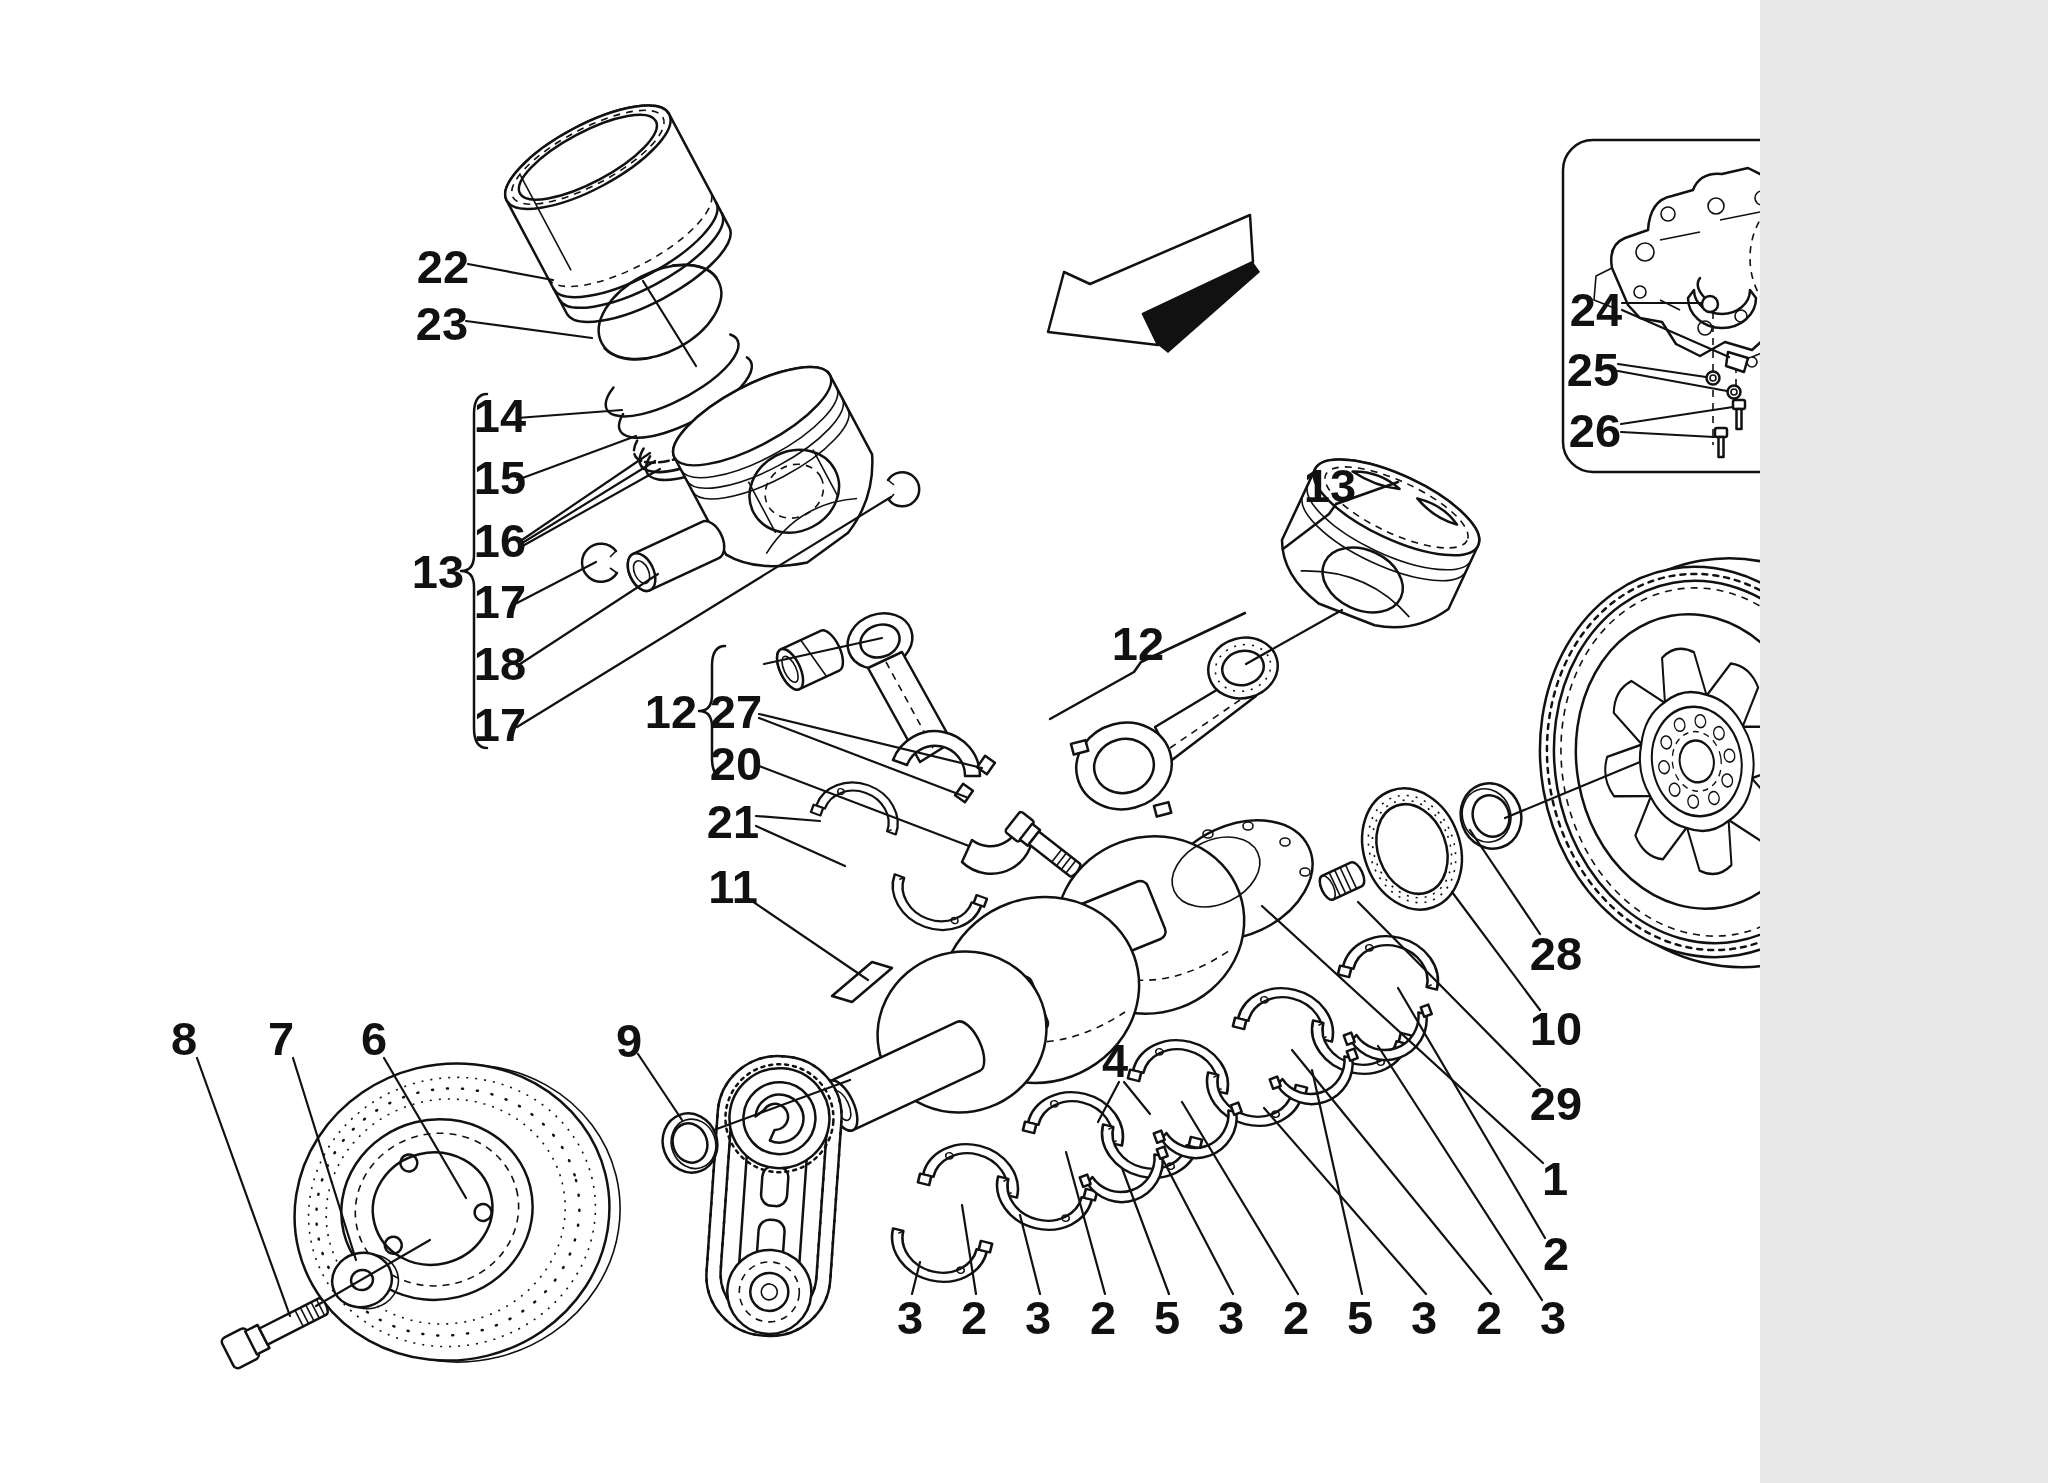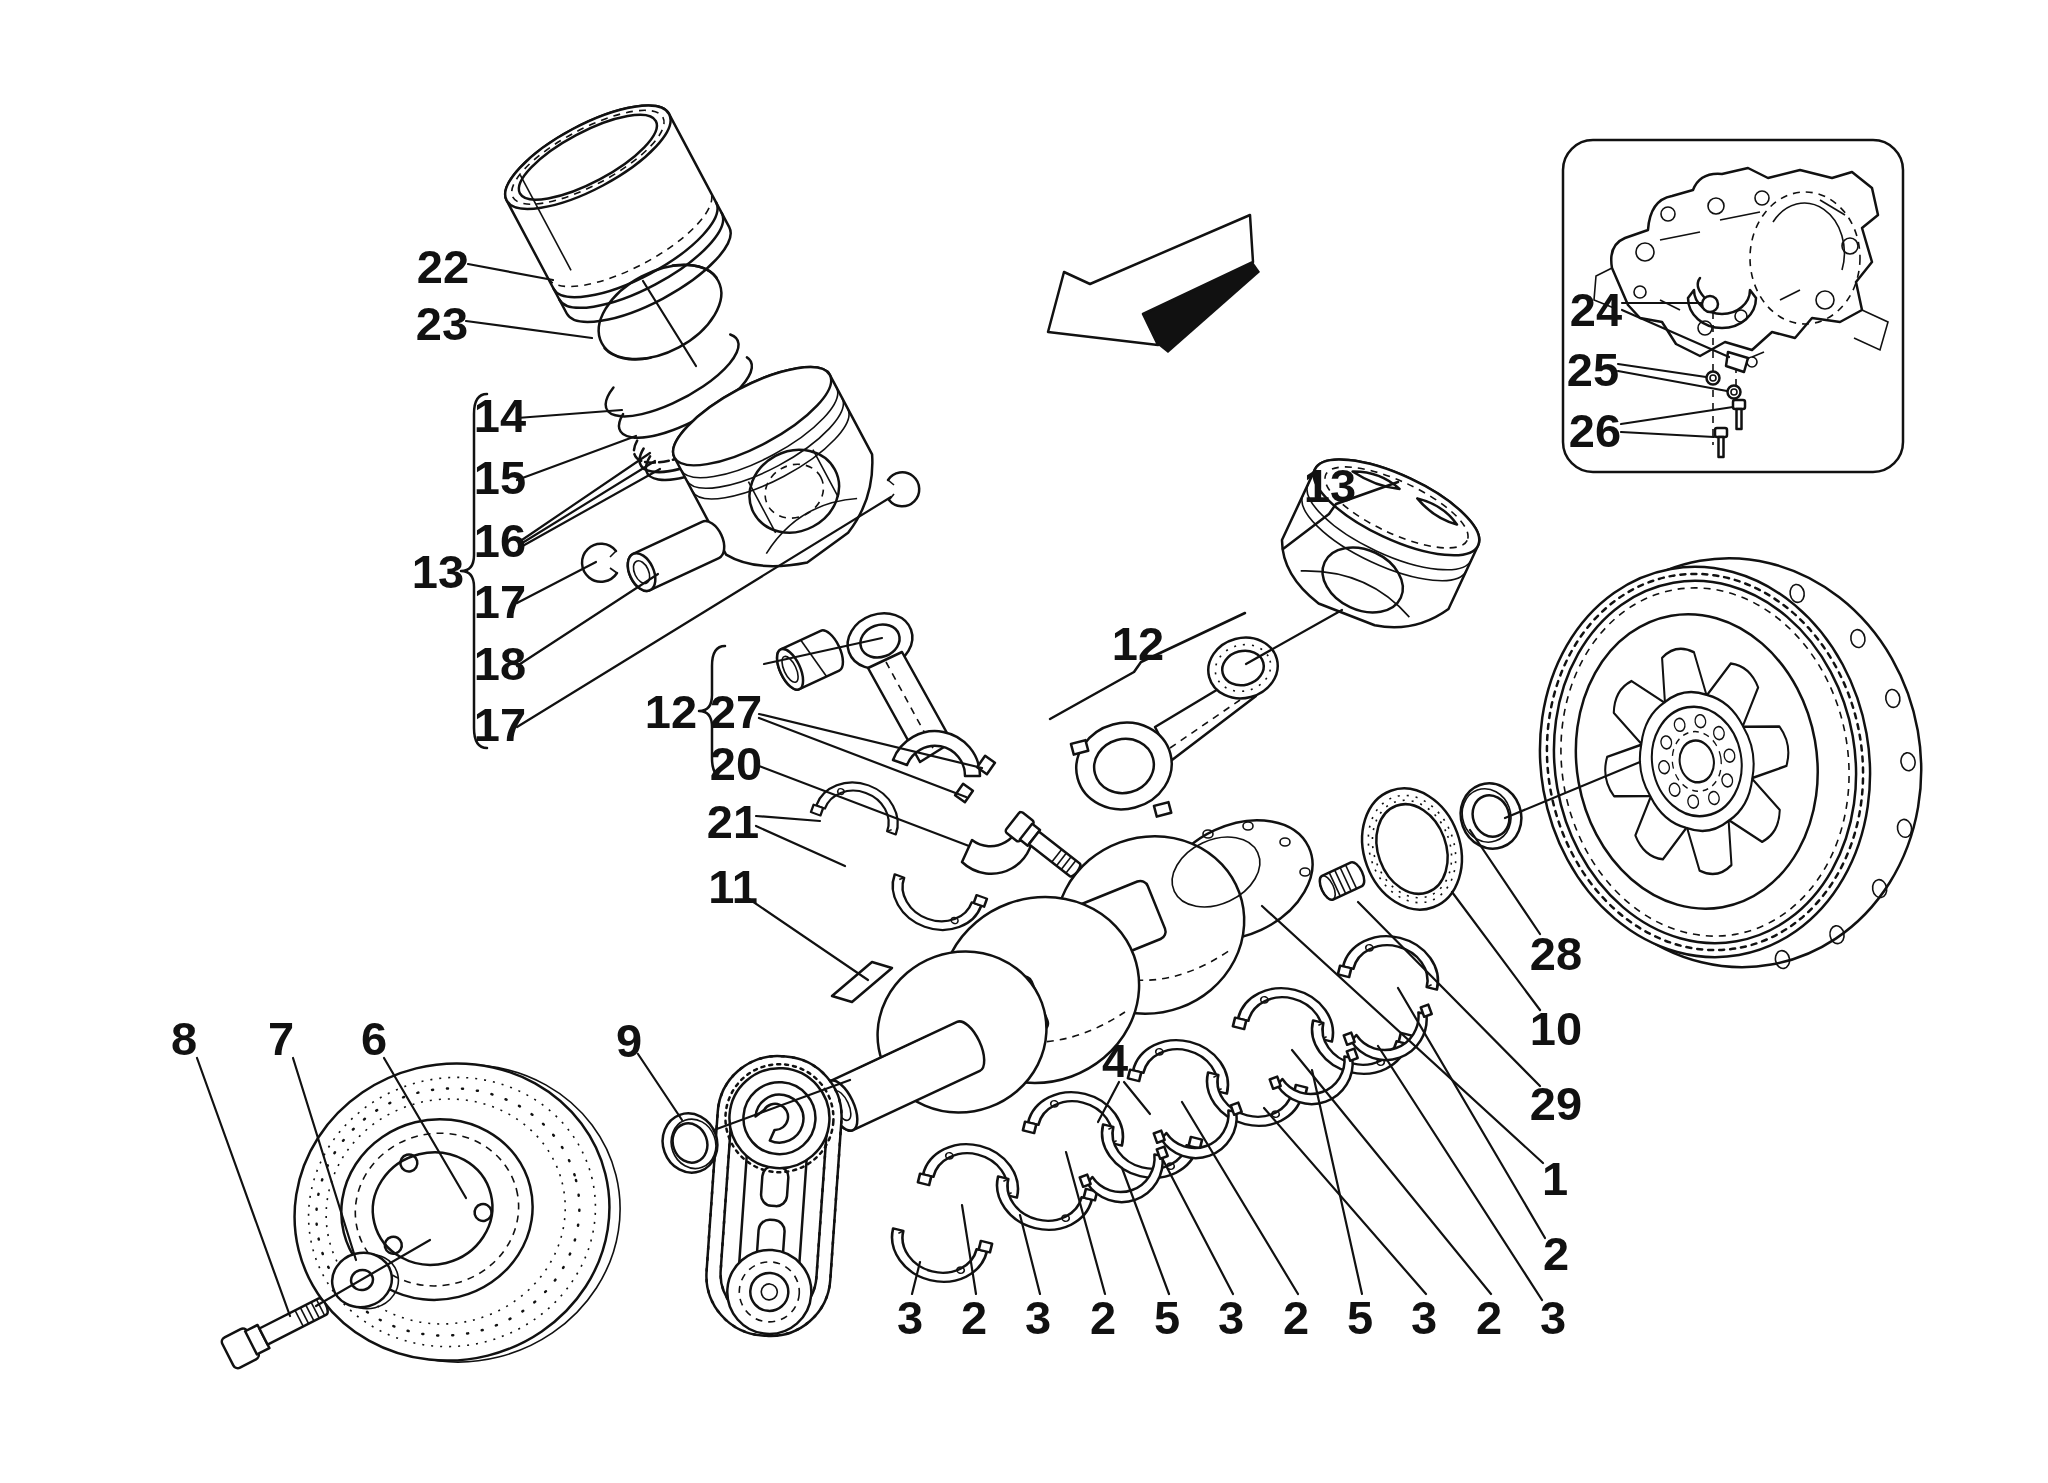--- a/index.html
+++ b/index.html
@@ -1,16 +1,16 @@
 <!DOCTYPE html>
 <html><head>
 <meta charset="utf-8">
 <style>
   html,body{margin:0;padding:0;background:#e8e8e8;}
-  #page{position:relative;width:2048px;height:1483px;background:#ffffff;overflow:hidden;
+  #page{position:relative;width:1760px;height:1483px;background:#ffffff;overflow:hidden;
         font-family:"Liberation Sans", sans-serif;}
   #scene{position:absolute;left:0;top:0;}
   .lbl{font-family:"Liberation Sans","DejaVu Sans",sans-serif;font-size:47px;font-weight:600;
        fill:#111;}
   .ink{stroke:#111;fill:none;stroke-width:2.5;stroke-linecap:round;stroke-linejoin:round;}
   .solid{fill:#fff;stroke:#111;stroke-width:2.5;stroke-linejoin:round;}
   .thin{stroke:#111;fill:none;stroke-width:1.6;}
   .leader{stroke:#111;fill:none;stroke-width:2.2;stroke-linecap:round;}
   .dash{stroke-dasharray:7 6;}
   .dots{stroke-dasharray:2 7;}

